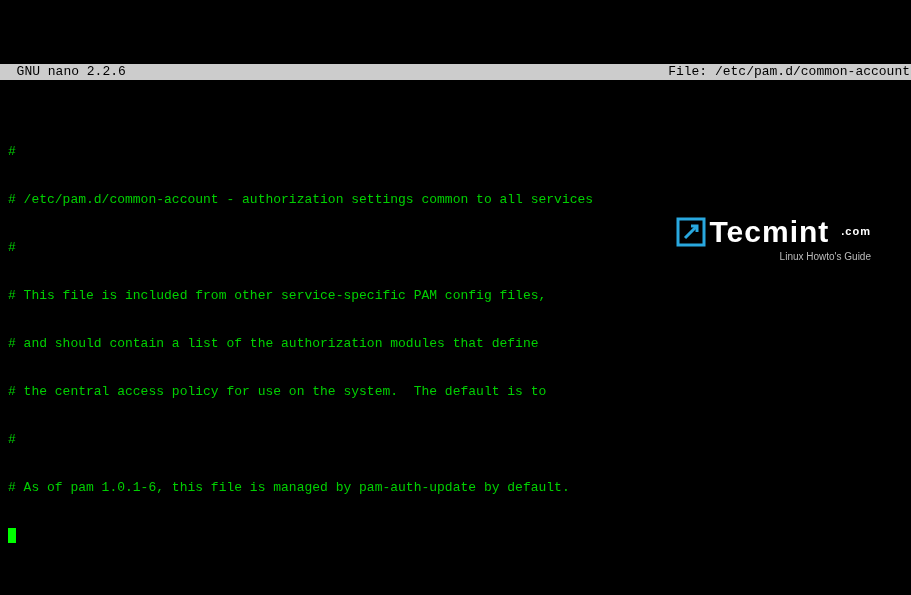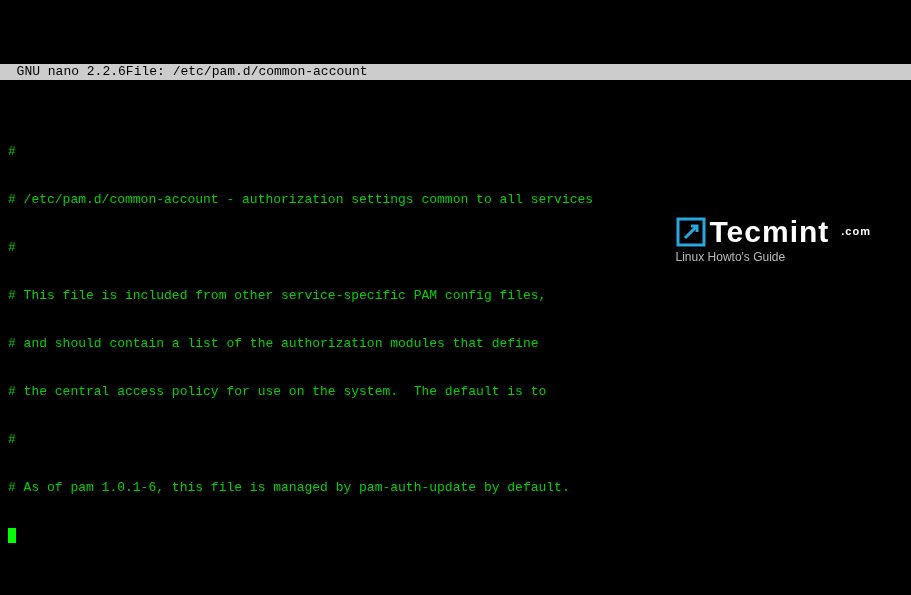--- a/index.html
+++ b/index.html
@@ -16,21 +16,21 @@
       white-space: pre;
     }
     .titlebar {
       background: #cccccc;
       color: #000;
       height: 16px;
       display: flex;
       padding: 0 1px;
     }
     .titlebar .appname { flex: 0 0 auto; }
-    .titlebar .filename { flex: 1; text-align: left; }
+    .titlebar .filename { flex: 1; text-align: right; }
     .content {
       padding: 0 8px;
     }
     .line { height: 16px; }
     .cursor {
       position: absolute;
       top: 528px;
       left: 8px;
       width: 8px;
       height: 15px;
@@ -41,21 +41,21 @@
       top: 217px;
       right: 40px;
       color: #fff;
       text-align: left;
       font-family: Arial, sans-serif;
       white-space: normal;
     }
     .watermark .brand { font-size: 30px; font-weight: bold; letter-spacing: 1px; }
     .watermark .brand .mint { font-weight: 700; }
     .watermark .brand .com { font-size: 11px; vertical-align: top; position: relative; top: 6px; margin-left: 12px; }
-    .watermark .tag { font-size: 12px; color: #bbb; margin-top: 2px; }
+    .watermark .tag { font-size: 10px; color: #bbb; text-align: right; margin-top: 2px; }
     .watermark svg { vertical-align: -5px; margin-right: 4px; }
   </style>
 </head>
 <body>
 
 
 
 <div class="titlebar">
   <span class="appname">  GNU nano 2.2.6</span>
   <span class="filename">File: /etc/pam.d/common-account</span>

